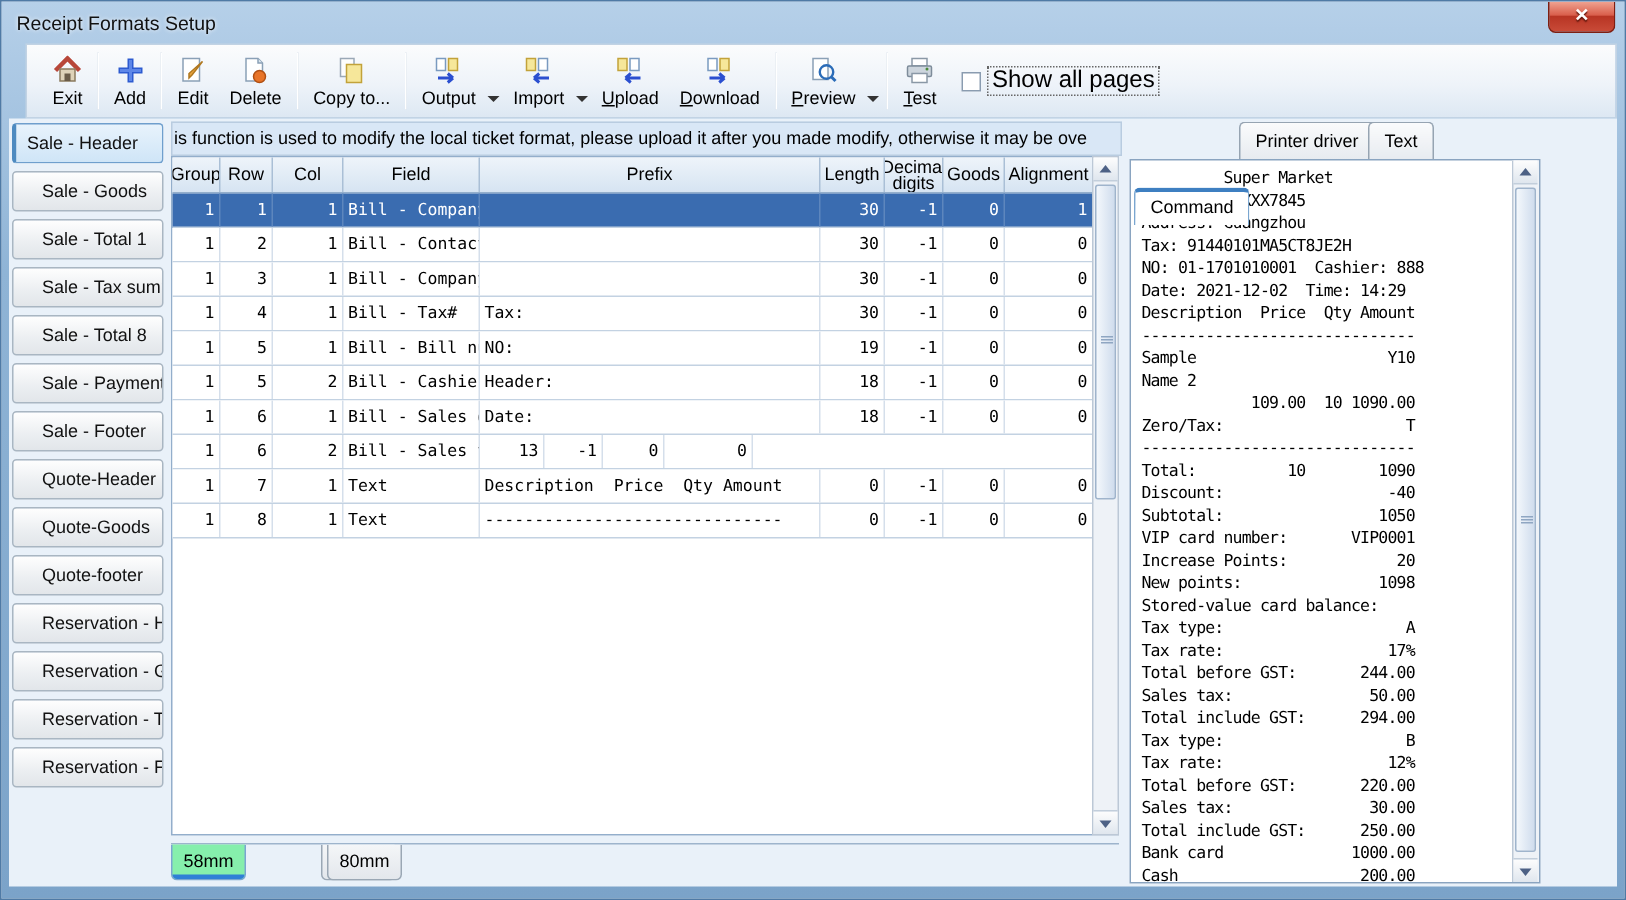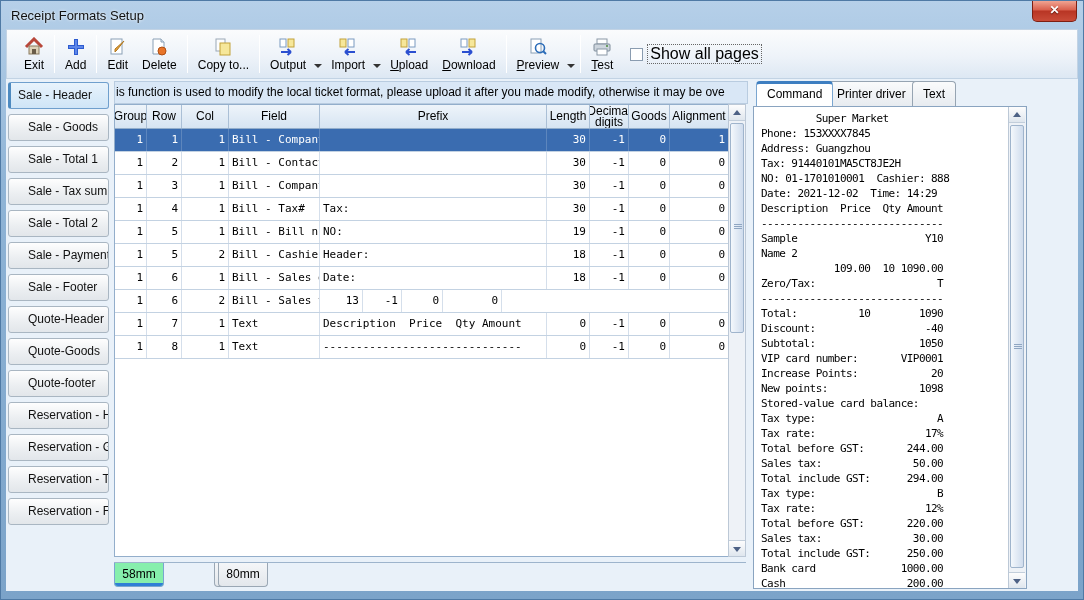--- a/index.html
+++ b/index.html
@@ -14,21 +14,21 @@
   .title-text { position:absolute; left:10px; top:7px; font-size:13px; color:#111; text-shadow:0 0 3px #fff; }
   .close-btn {
     position:absolute; right:6px; top:0; width:45px; height:21px;
     background:linear-gradient(#f0a492,#d95f4c 45%,#b83524 50%,#c94b38);
     border:1px solid #7e1f12; border-top:none; border-radius:0 0 5px 5px;
     color:#fff; font-size:12px; font-weight:bold; text-align:center; line-height:19px;
     text-shadow:0 1px 1px #5e140a; cursor:pointer;
   }
   
   .toolbar {
-    position:absolute; top:28px; left:5px; right:5px; height:50px;
+    position:absolute; top:28px; left:16px; right:5px; height:50px;
     background:linear-gradient(#fbfcfd,#eef3f9 55%,#dde8f3);
     border:1px solid #c2d3e4; display:flex; align-items:center; padding:2px 4px 2px 10px;
   }
   .tb-item { display:flex; flex-direction:column; align-items:center; justify-content:center;
     padding:2px 7px; height:46px; cursor:pointer; border-radius:2px; }
   .tb-icon { width:20px; height:20px; display:block; margin-bottom:1px; }
   .tb-label { font-size:12px; color:#000; white-space:nowrap; line-height:14px; }
   .tb-sep { width:1px; height:38px; background:#b7c7d8; border-right:1px solid #fff; margin:0 3px; }
   .dd-arrow { width:0; height:0; border-left:4px solid transparent; border-right:4px solid transparent;
     border-top:4px solid #333; margin:24px 2px 0 1px; cursor:pointer; }
@@ -233,21 +233,21 @@
         <span class="checkbox-label">Show all pages</span>
       </div>
     </div>
 
   <div class="client">
     <div id="sidebar">
         <div class="side-btn selected" style="top: 3px;">Sale - Header</div>
         <div class="side-btn" style="top: 35px;">Sale - Goods</div>
         <div class="side-btn" style="top: 67px;">Sale - Total 1</div>
         <div class="side-btn" style="top: 99px;">Sale - Tax summary</div>
-        <div class="side-btn" style="top: 131px;">Sale - Total 2</div>
+        <div class="side-btn" style="top: 131px;">Sale - Total 8</div>
         <div class="side-btn" style="top: 163px;">Sale - Payment Method</div>
         <div class="side-btn" style="top: 195px;">Sale - Footer</div>
         <div class="side-btn" style="top: 227px;">Quote-Header</div>
         <div class="side-btn" style="top: 259px;">Quote-Goods</div>
         <div class="side-btn" style="top: 291px;">Quote-footer</div>
         <div class="side-btn" style="top: 323px;">Reservation - Header</div>
         <div class="side-btn" style="top: 355px;">Reservation - Goods</div>
         <div class="side-btn" style="top: 387px;">Reservation - Total</div>
         <div class="side-btn" style="top: 419px;">Reservation - Footer</div>
       </div>
@@ -392,21 +392,21 @@
     </div>
 
     <div class="size-tabs-line"></div>
     <div id="sizeTabs">
         <div class="size-tab active" style="left: 108px; --tab-accent: #2f7fd6;">58mm</div>
         <div class="size-tab" style="left: 160px; margin-left: 48px; --tab-accent: #2f7fd6;">76mm</div>
         <div class="size-tab" style="left: 212px; --tab-accent: #2f7fd6;">80mm</div>
       </div>
 
     <div id="rightTabs">
-        <div class="rtab active" style="left: 750px; --tab-accent: #3e7fc1;">Command</div>
+        <div class="rtab active" style="left: 750px; margin-top: 44px; --tab-accent: #3e7fc1;">Command</div>
         <div class="rtab" style="left: 820px; --tab-accent: #3e7fc1;">Printer driver</div>
         <div class="rtab" style="left: 906px; --tab-accent: #3e7fc1;">Text</div>
       </div>
 
     <div class="receipt-panel">
       <pre class="receipt-pre" id="receiptPre">         Super Market
 Phone: 153XXXX7845
 Address: Guangzhou
 Tax: 91440101MA5CT8JE2H
 NO: 01-1701010001  Cashier: 888

